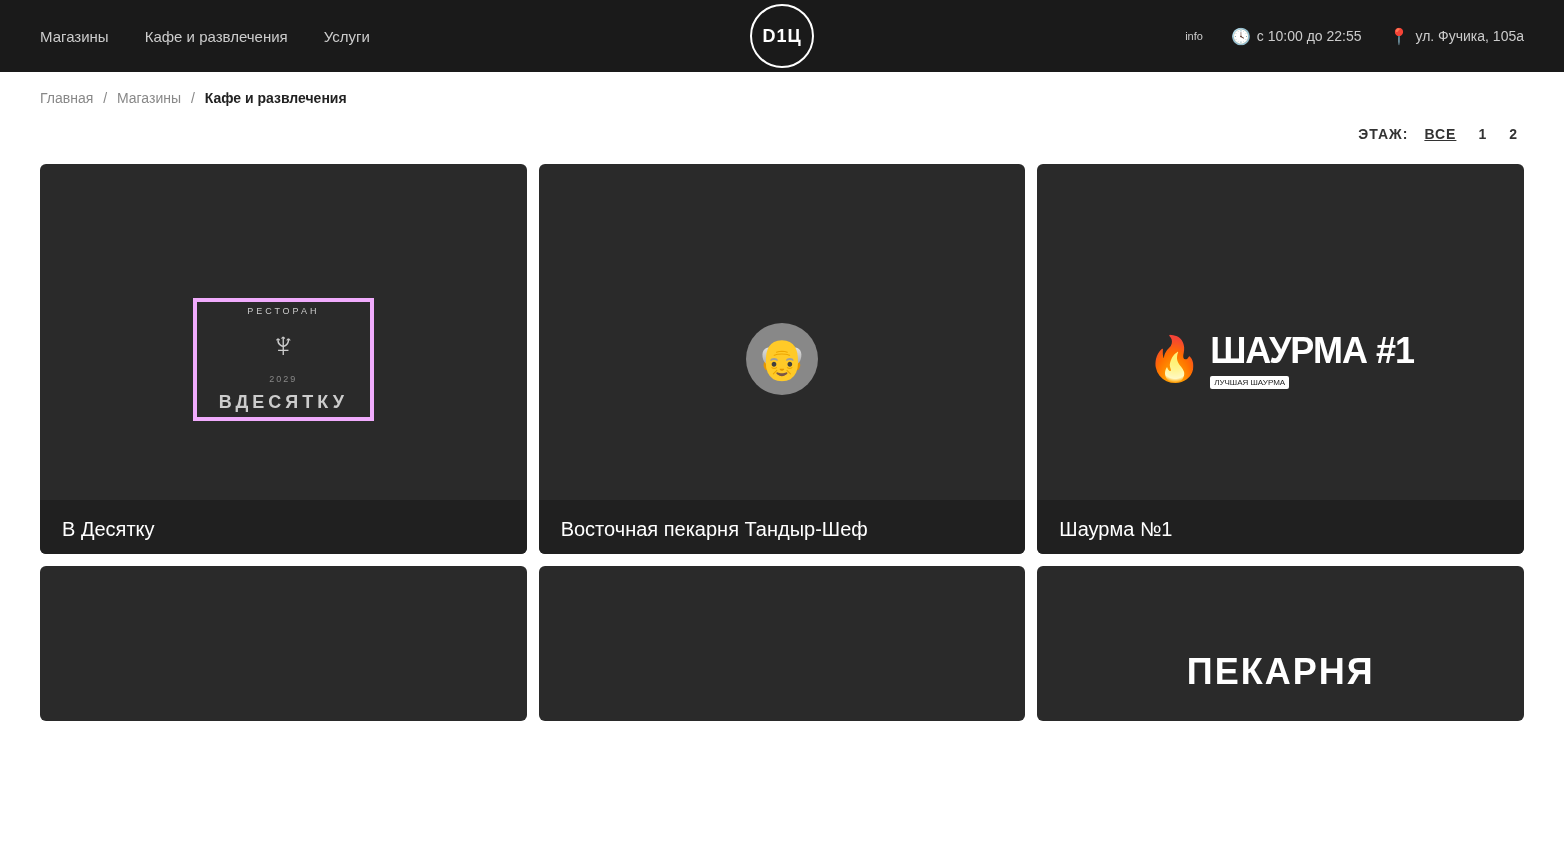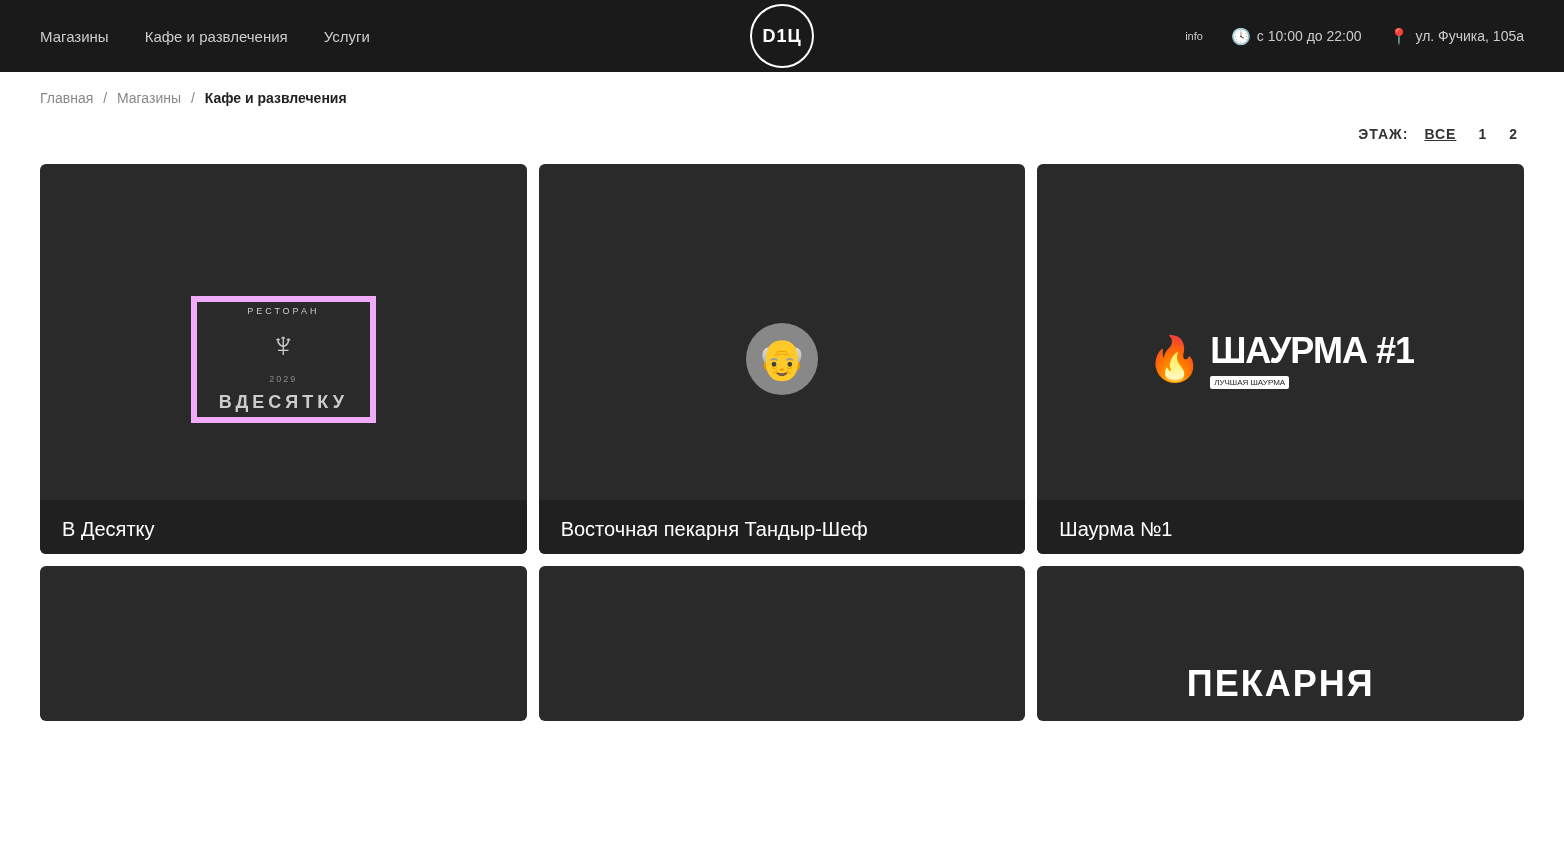--- a/index.html
+++ b/index.html
@@ -131,21 +131,21 @@
       z-index: 2;
       background: rgba(30,30,30,0.85);
       color: #fff;
       padding: 18px 22px 13px;
       font-size: 20px;
       font-weight: normal;
     }
 
     
     .logo-vdesyatku {
-      border: 6px solid #f0abfc;
+      border: 4px solid #f0abfc;
       padding: 4px 22px;
       display: flex;
       flex-direction: column;
       align-items: center;
       gap: 8px;
     }
     .logo-vdesyatku .top-text {
       font-size: 9px;
       color: #ccc;
       letter-spacing: 3px;
@@ -260,21 +260,21 @@
   <div class="nav-center">
     <div class="logo-circle">
       <span class="logo-text">D1Ц</span>
     </div>
   </div>
 
   <div class="nav-right">
     <span class="nav-info">info</span>
     <div class="nav-meta">
       <span class="icon">🕓</span>
-      <span>с 10:00 до 22:00</span>
+      <span>с 10:00 до 22:55</span>
     </div>
     <div class="nav-meta">
       <span class="icon">📍</span>
       <span>ул. Фучика, 105а</span>
     </div>
   </div>
 </nav>
 
 <div class="breadcrumb">
   <a>Главная</a>
@@ -326,17 +326,17 @@
         </div>
       </div>
     </div>
     <div class="card-label">Шаурма №1</div>
   </div>
 
   <div class="card-partial"></div>
 
   <div class="card-partial"></div>
 
-  <div class="card-partial" style="display:flex;align-items:flex-end;justify-content:center;padding-bottom:16px;">
+  <div class="card-partial" style="display:flex;align-items:flex-end;justify-content:center;padding-bottom:28px;">
     <span class="logo-pekarnya">ПЕКАРНЯ</span>
   </div>
 
 </div>
 
 </body></html>

